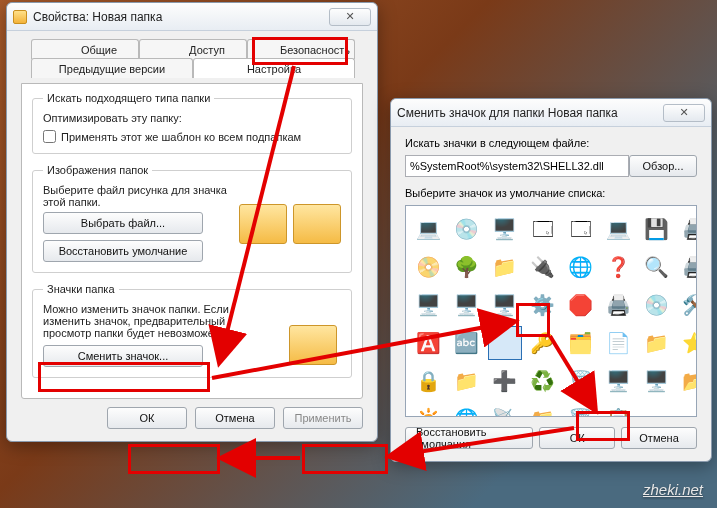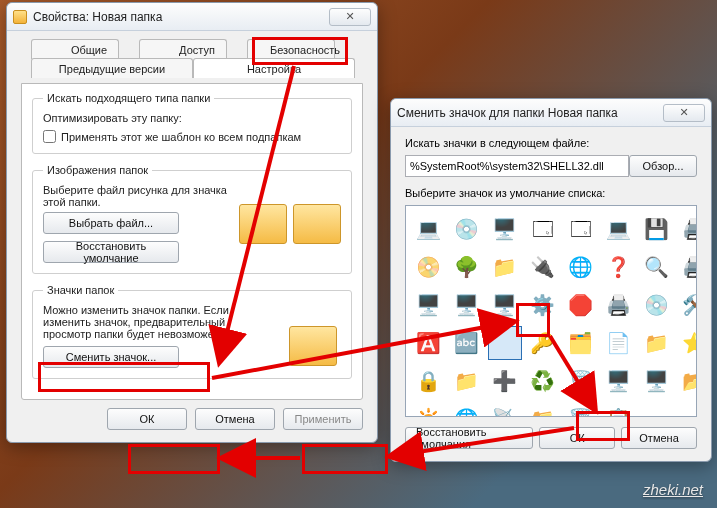--- a/index.html
+++ b/index.html
@@ -5,32 +5,32 @@
   * { box-sizing: border-box; margin: 0; padding: 0; font-family: "Segoe UI", Tahoma, sans-serif; }
   body { width: 717px; height: 508px; background: linear-gradient(135deg,#a85a2a,#7a3a18 40%,#4a6a7f 80%); position: relative; overflow: hidden; }
   .window { position: absolute; background: #f0f0f0; border: 1px solid #8a9aad; border-radius: 6px; box-shadow: 0 4px 18px rgba(0,0,0,.35); }
   .titlebar { height: 28px; background: linear-gradient(#fdfdfd,#e8edf3); border-bottom: 1px solid #c6d0dc; border-radius: 6px 6px 0 0; display: flex; align-items: center; padding: 0 6px; font-size: 12px; color:#222; }
   .titlebar .folder-ico { width:14px; height:14px; margin-right:6px; display:inline-block; background:linear-gradient(#ffe08a,#f3b33a); border:1px solid #c98f1f; border-radius:2px; }
   .titlebar .spacer { flex:1; }
   .close-btn { width:42px; height:18px; border:1px solid #b4bdc7; border-radius:3px; background:linear-gradient(#fdfdfd,#e4e9ef); display:flex; align-items:center; justify-content:center; font-size:11px; color:#555; cursor:pointer; }
   .body { padding: 8px 14px 12px; font-size: 11px; color:#222; }
   .tabs { position: relative; height: 40px; margin-bottom: 4px; }
   .tab { position:absolute; height:20px; background:#f6f6f6; border:1px solid #b9b9b9; border-bottom:none; border-radius:3px 3px 0 0; font-size:11px; display:flex; align-items:center; justify-content:center; color:#222; cursor:pointer; }
-  .tab.row1 { top:0; width:88px;padding-left:28px; }
+  .tab.row1 { top:0; width:108px;padding-left:28px; }
   .tab.row2 { top:19px; width:162px; }
   .tab.active { background:#fff; z-index:2; }
   .panel { background:#fff; border:1px solid #b9b9b9; border-radius:0 0 3px 3px; padding:8px 10px 10px; position:relative; }
   fieldset { border:1px solid #cfcfcf; border-radius:3px; margin-bottom:10px; padding:8px 10px 10px; position:relative; }
   legend { font-size:11px; padding:0 4px; color:#222; }
   .label { font-size:11px; margin-bottom:4px; }
   select.combo { width:100%; font-size:11px; height:20px; border:1px solid #abadb3; background:#fff; }
   .chk-row { display:flex; align-items:center; gap:5px; margin-top:6px; font-size:11px; }
   .chk { width:13px; height:13px; }
   .btn { display:inline-flex; align-items:center; justify-content:center; height:22px; font-size:11px; border:1px solid #9fa6ae; border-radius:3px; background:linear-gradient(#fdfdfd,#e6e9ed); padding:0 10px; cursor:pointer; color:#111; }
-  .btn.wide { width:136px;text-align:center; }
+  .btn.wide { width:160px;text-align:center; }
   .folder-thumbs { position:absolute; right:10px; top:28px; display:flex; gap:6px; }
   .folder-thumb { width:48px; height:40px; background:linear-gradient(#ffe6a0,#f5bb45); border:1px solid #cd962a; border-radius:3px; }
   .preview-folder { position:absolute; right:14px; top:30px; width:48px; height:40px; background:linear-gradient(#ffe6a0,#f5bb45); border:1px solid #cd962a; border-radius:3px; }
   .dlg-buttons { display:flex; gap:8px; justify-content:flex-end; margin-top:8px; }
   .dlg-buttons .btn { width:80px; }
 
   
   .w2-body { padding:10px 14px 12px; font-size:11px; }
   .w2-row { margin-bottom:6px; }
   .path-row { display:flex; align-items:center; margin-bottom:10px; }
@@ -96,21 +96,21 @@
         <div style="margin-top:6px"><span class="btn wide">
               <span>Восстановить умолчание</span>
             </span></div>
         <div class="folder-thumbs">
           <div class="folder-thumb"></div>
           <div class="folder-thumb"></div>
         </div>
       </fieldset>
 
       <fieldset style="position:relative; min-height:92px;">
-        <legend>Значки папок</legend>
+        <legend>Значки папка</legend>
         <div class="label" style="width:220px">Можно изменить значок папки. Если изменить значок, предварительный просмотр папки будет невозможен.</div>
         <div style="margin-top:6px"><span class="btn wide">
               <span>Сменить значок...</span>
             </span></div>
         <div class="preview-folder"></div>
       </fieldset>
     </div>
 
     <div class="dlg-buttons">
       <span class="btn">

